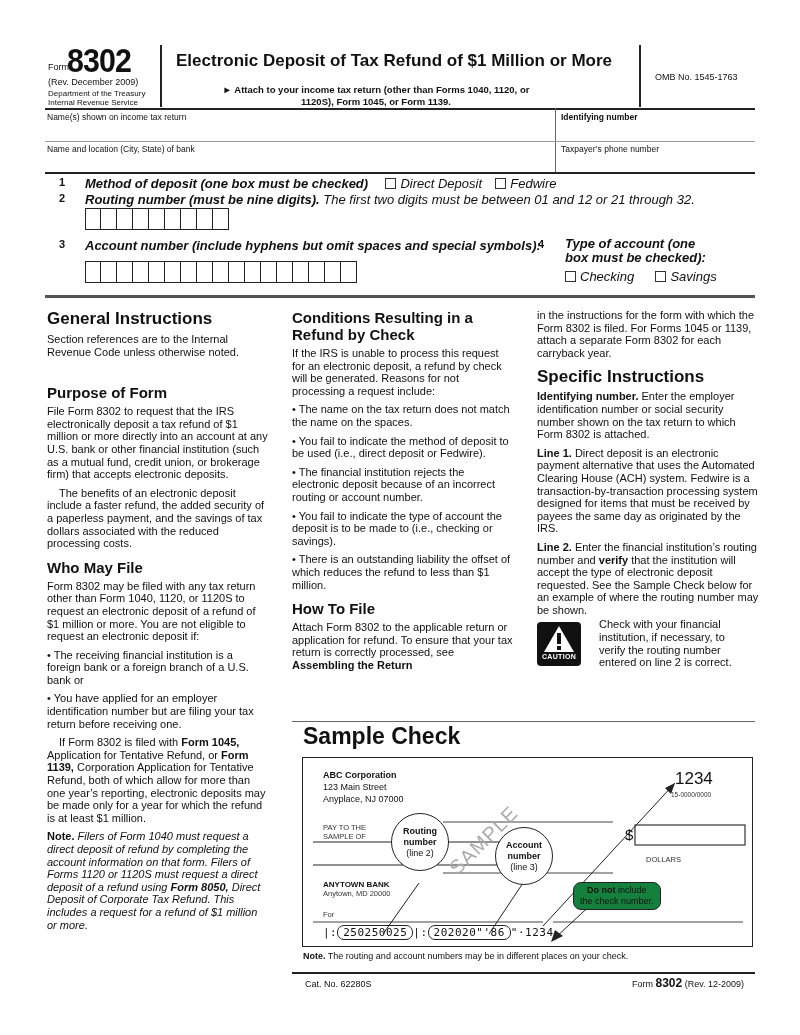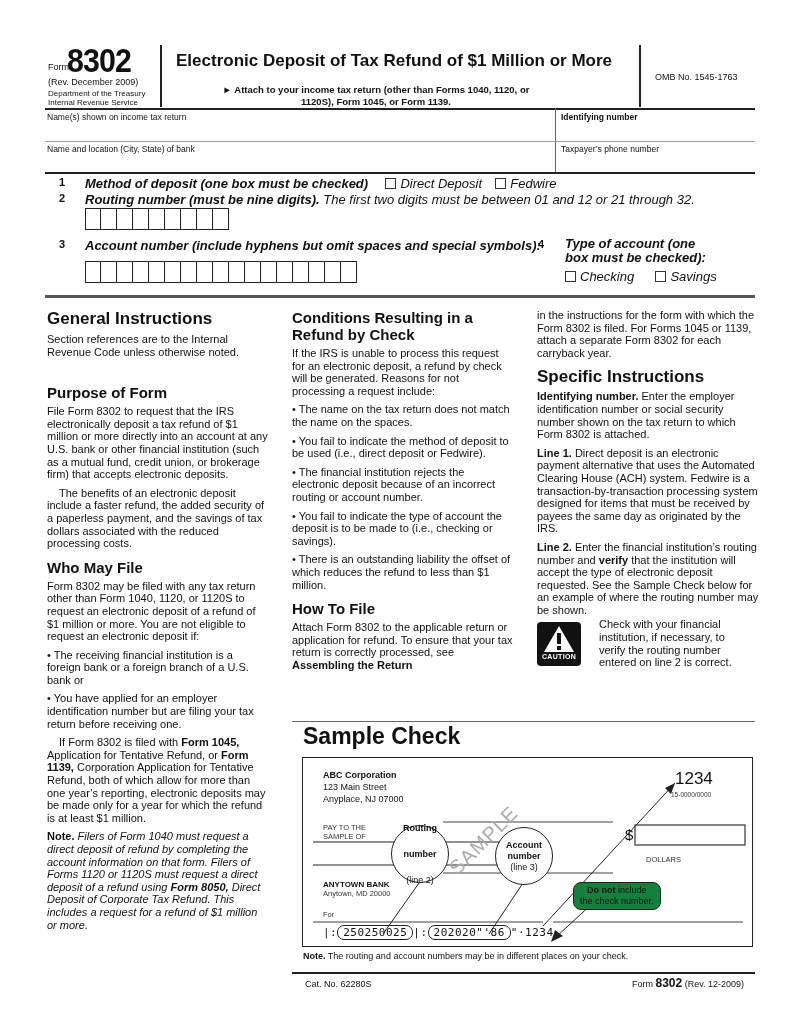--- a/index.html
+++ b/index.html
@@ -229,21 +229,21 @@
   <div class="abs chk-small" style="left:20px; top:65px;">
     <div>PAY TO THE</div>
     <div>SAMPLE OF</div>
   </div>
 
   <div class="abs" style="left:322px; top:68px; font-size:15px;">$</div>
   <div class="abs chk-small" style="left:343px; top:97px;">DOLLARS</div>
 
   <div class="abs sample-wm" style="left:150px; top:102px;">SAMPLE</div>
 
-  <div class="abs circle" style="left:88px; top:67px;gap:15px;">
+  <div class="abs circle" style="left:88px; top:55px;">
     <b>Routing</b>
     <b>number</b>
     <span>(line 2)</span>
   </div>
   <div class="abs circle" style="left:192px; top:69px;">
     <b>Account</b>
     <b>number</b>
     <span>(line 3)</span>
   </div>
 

